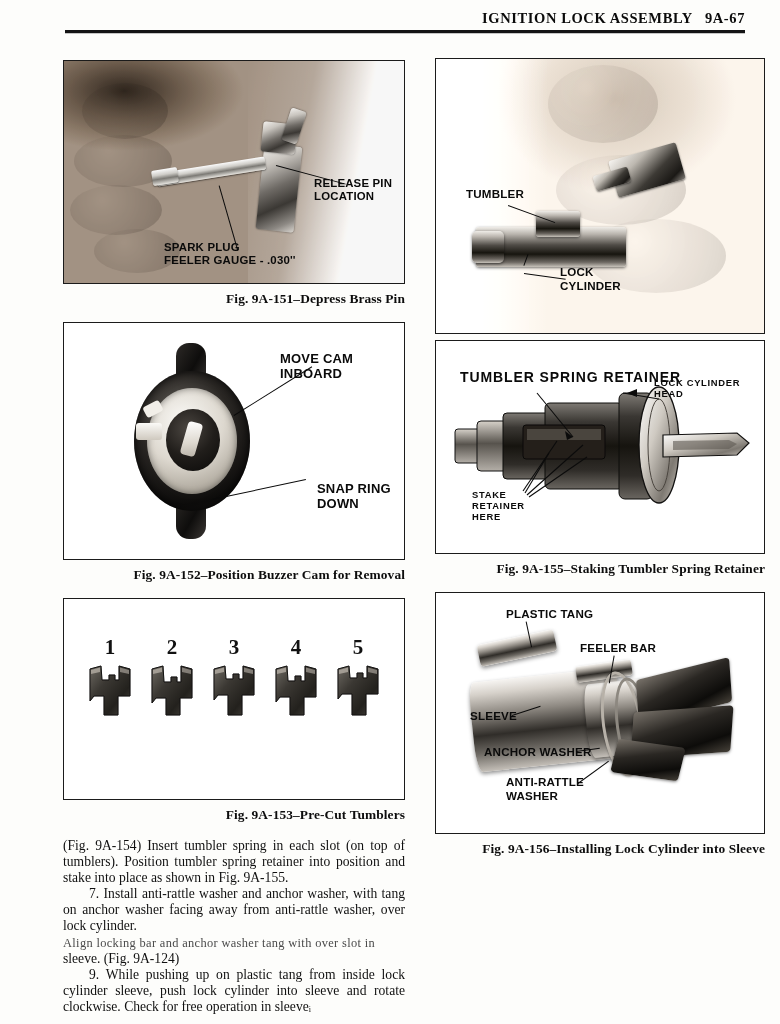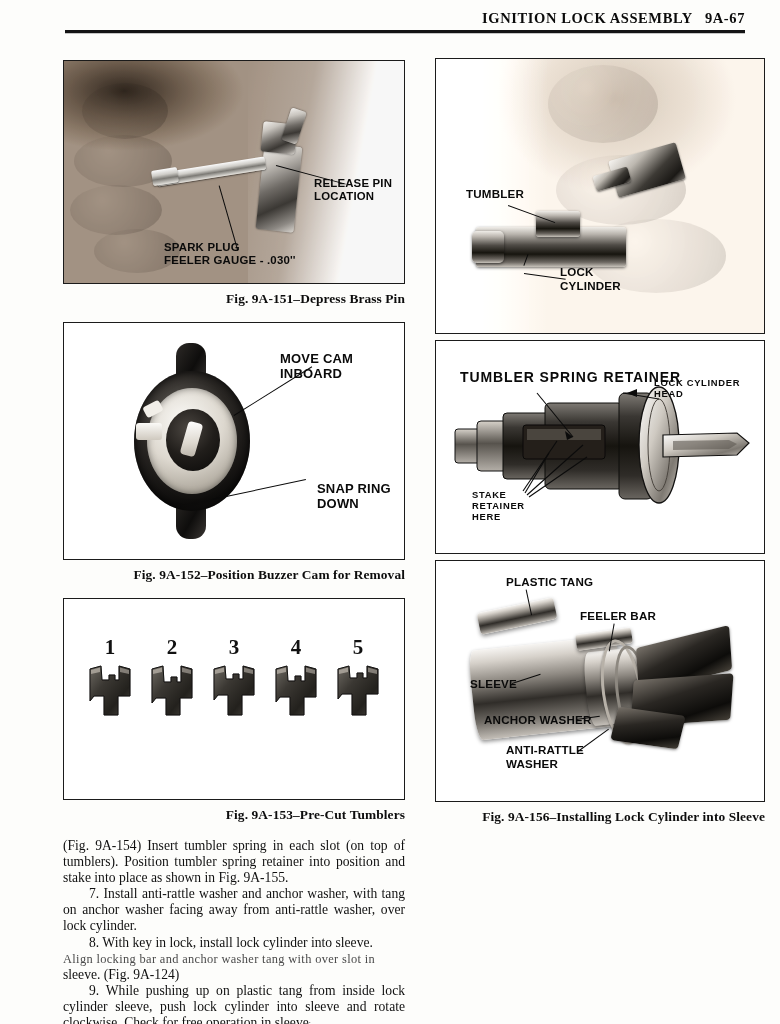--- a/index.html
+++ b/index.html
@@ -303,21 +303,20 @@
             </div>
           </div>
         </div>
       </div>
       <div class="caption">Fig. 9A-153–Pre-Cut Tumblers</div>
     </div>
 
     <div class="body-text">
       <p>(Fig. 9A-154) Insert tumbler spring in each slot (on top of tumblers). Position tumbler spring retainer into position and stake into place as shown in Fig. 9A-155.</p>
       <p class="indent">7. Install anti-rattle washer and anchor washer, with tang on anchor washer facing away from anti-rattle washer, over lock cylinder.</p>
-      <p class="indent">8. With key in lock, install lock cylinder into sleeve.</p>
       <p class="faded">Align locking bar and anchor washer tang with over slot in</p>
       <p>sleeve. (Fig. 9A-124)</p>
       <p class="indent">9. While pushing up on plastic tang from inside lock cylinder sleeve, push lock cylinder into sleeve and rotate clockwise. Check for free operation in sleeveᵢ</p>
     </div>
   </div>
 
   <div class="col-right">
 
 
     <div class="figure">
@@ -392,20 +391,21 @@
           <polygon points="136,96 128,90 130,99" fill="#0b0b0b"></polygon>
           <polygon points="190,52 200,48 200,56" fill="#0b0b0b"></polygon>
         </svg>
         <div class="callout figtext" style="left:24px;top:28px;font-size:14px;letter-spacing:.9px;">TUMBLER SPRING RETAINER</div>
         <div class="callout figtext" style="left:218px;top:36px;font-size:9.4px;letter-spacing:.7px;">LOCK CYLINDER
 HEAD</div>
         <div class="callout figtext" style="left:36px;top:148px;font-size:9.4px;letter-spacing:.7px;">STAKE
 RETAINER
 HERE</div>
       </div>
+      <div class="caption">Fig. 9A-155–Staking Tumbler Spring Retainer</div>
     </div>
 
     <div class="figure">
       <div class="frame f156">
         <div class="ph156"></div>
         <div class="sleeve156" style="left:36px;top:82px;width:150px;height:90px;transform:rotate(-6deg);"></div>
         <div class="sleeve156" style="left:150px;top:88px;width:70px;height:74px;transform:rotate(-6deg);"></div>
         <div class="sleeve156" style="left:42px;top:44px;width:78px;height:22px;border-radius:4px;transform:rotate(-12deg);"></div>
         <div class="sleeve156" style="left:140px;top:70px;width:56px;height:16px;border-radius:3px;transform:rotate(-8deg);"></div>
         <div style="position:absolute;left:166px;top:78px;width:34px;height:100px;border-radius:50%;border:3.4px solid #b7b1a8;transform:rotate(-8deg);box-shadow:0 0 2px rgba(0,0,0,.5);"></div>

